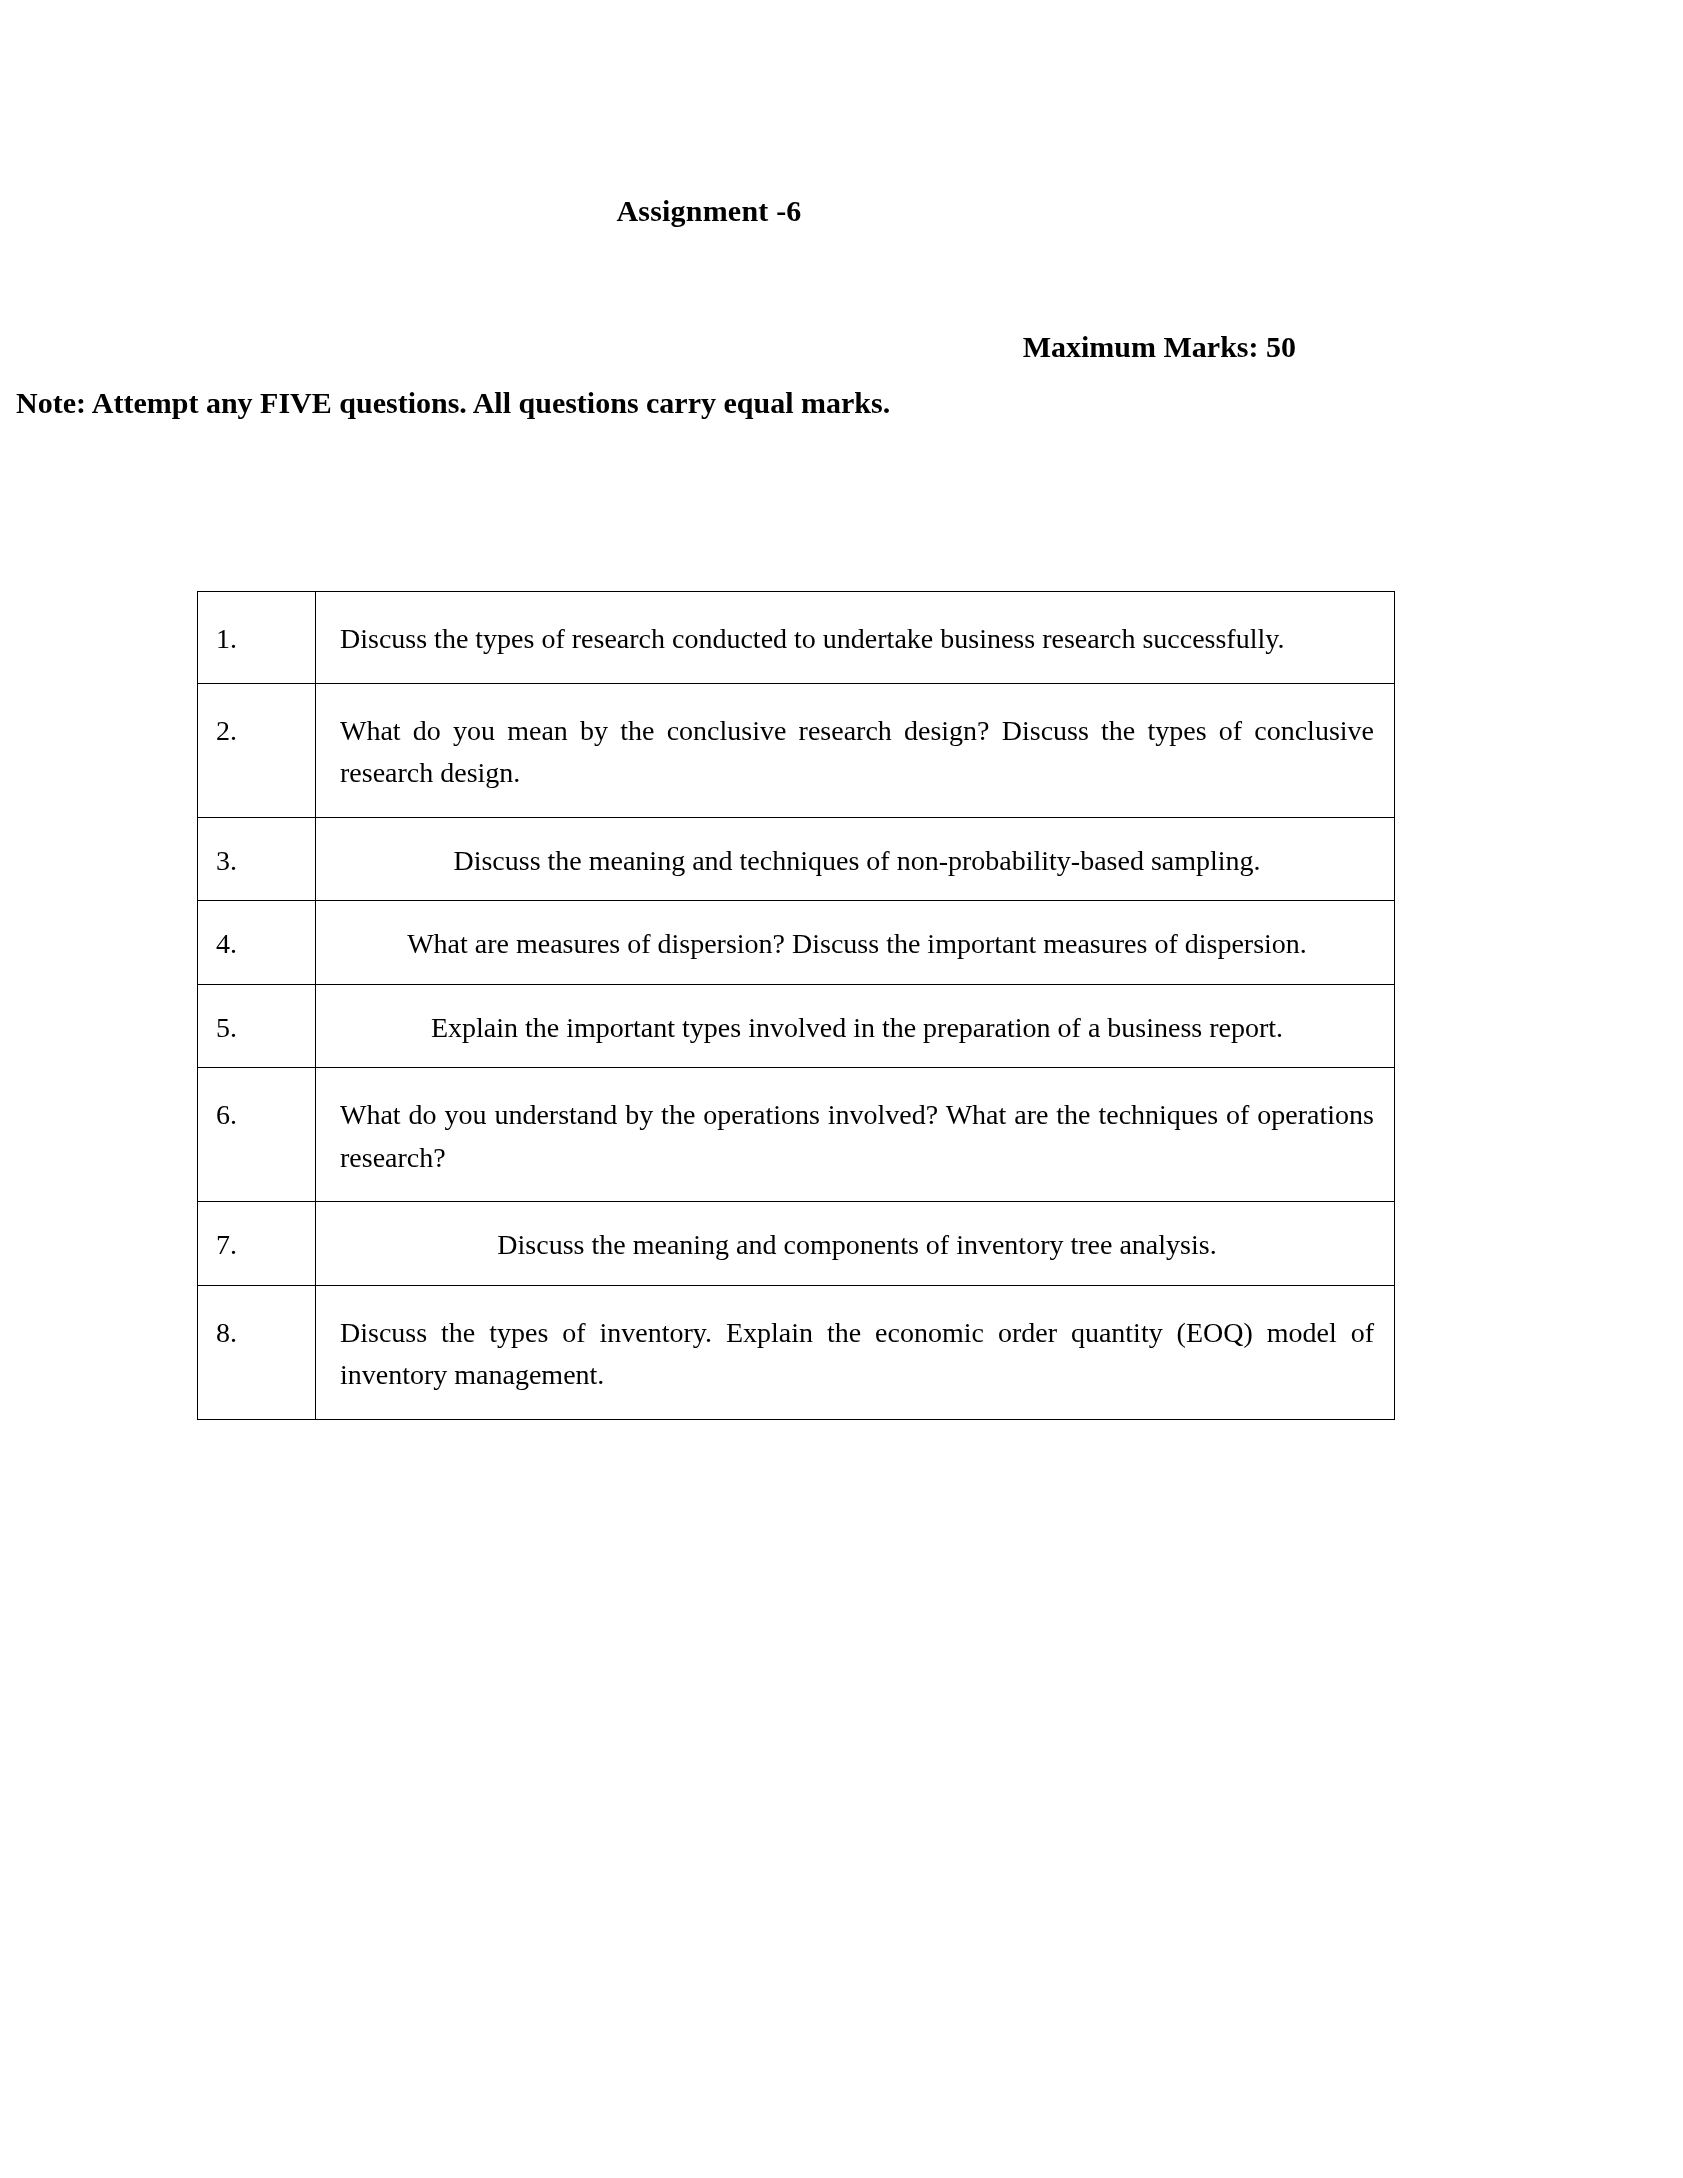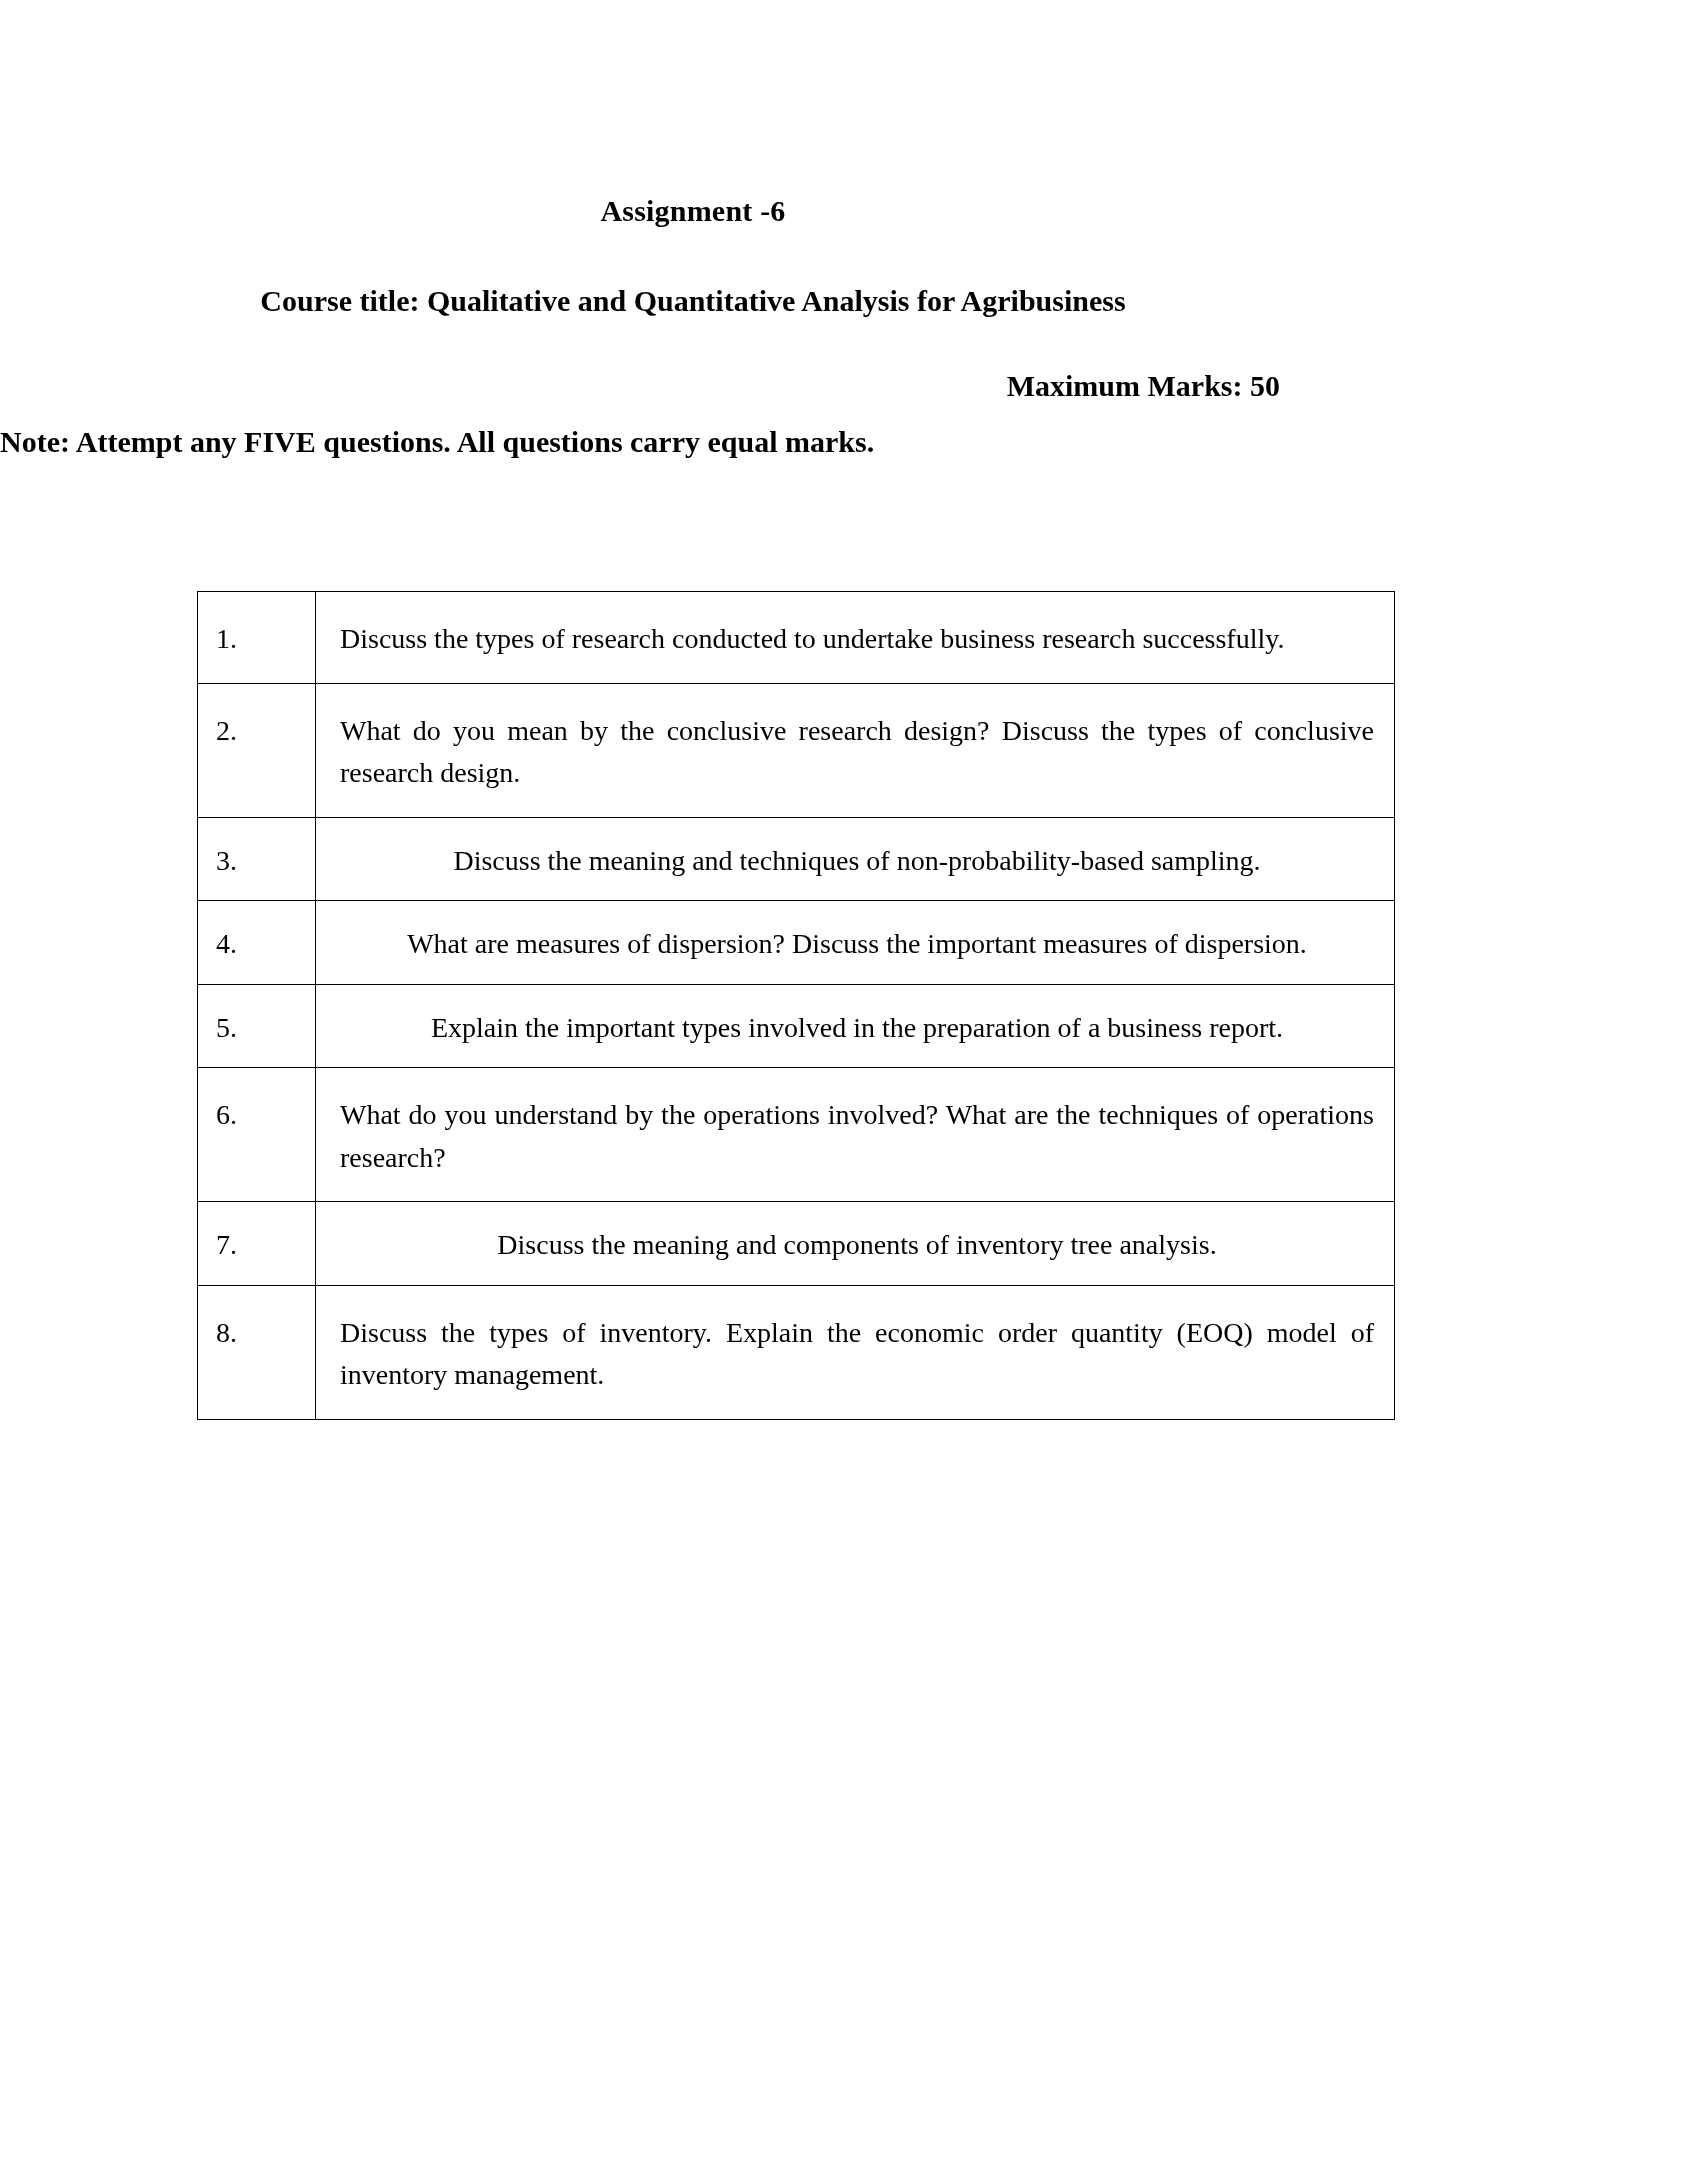--- a/index.html
+++ b/index.html
@@ -20,21 +20,21 @@
     position: relative;
     width: 1683px;
     height: 2178px;
     box-sizing: border-box;
     background: #ffffff;
   }
 
   
   .header {
     position: absolute;
-    left: 0;
+    left: 16px;
     top: 0;
     width: 1386px;
   }
 
   .assignment-title {
     text-align: center;
     font-weight: bold;
     font-size: 30px;
     line-height: 1.0;
     margin: 0;
@@ -124,21 +124,20 @@
 </head>
 <body>
 
 <div class="page">
 
   <div class="header">
 
     <div class="assignment-title">Assignment -6</div>
 
     <div class="course-block">
-      <span class="line">Course title: Qualitative and Quantitative Analysis for Agribusiness</span>
     </div>
 
     <div class="max-marks">Maximum Marks: 50</div>
 
     <div class="note-line">Note: Attempt any FIVE questions. All questions carry equal marks.</div>
 
   </div>
 
   <div class="questions-wrap">
     <table class="questions">

